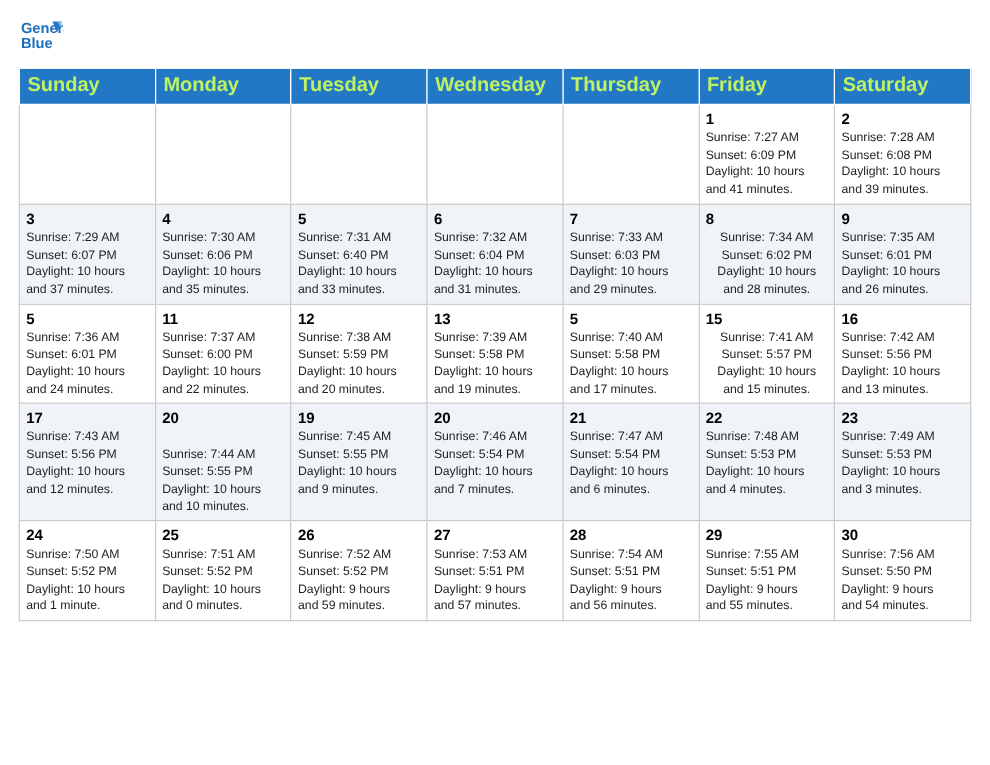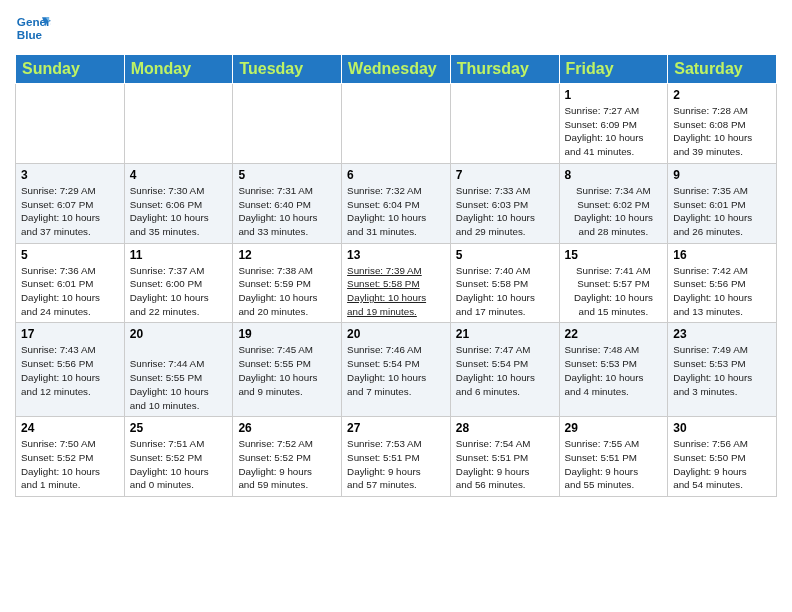--- a/index.html
+++ b/index.html
@@ -209,21 +209,21 @@
           </td>
           <td>
             <span class="day-num">12</span>
             <div class="day-info" style="white-space: pre-line;">Sunrise: 7:38 AM
 Sunset: 5:59 PM
 Daylight: 10 hours
 and 20 minutes.</div>
           </td>
           <td>
             <span class="day-num">13</span>
-            <div class="day-info" style="white-space: pre-line; text-decoration: underline;">Sunrise: 7:39 AM
+            <div class="day-info" style="white-space: pre-line;">Sunrise: 7:39 AM
 Sunset: 5:58 PM
 Daylight: 10 hours
 and 19 minutes.</div>
           </td>
           <td>
             <span class="day-num">5</span>
             <div class="day-info" style="white-space: pre-line;">Sunrise: 7:40 AM
 Sunset: 5:58 PM
 Daylight: 10 hours
 and 17 minutes.</div>

